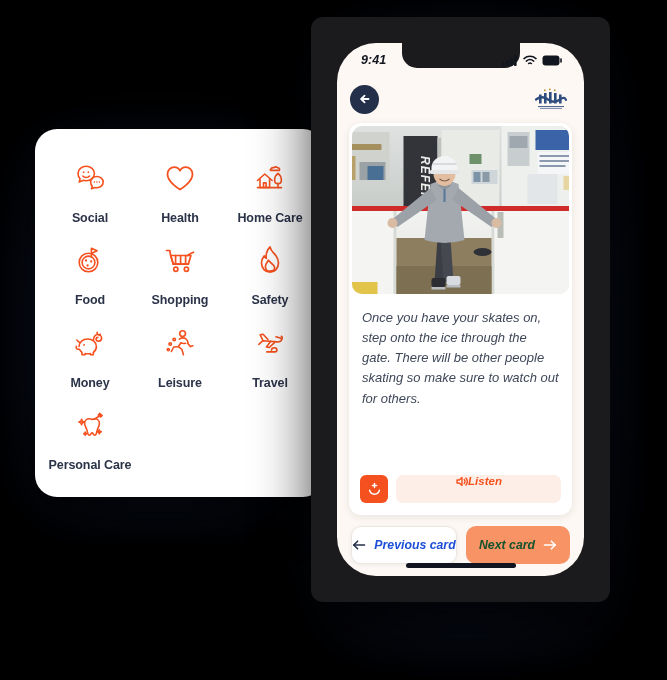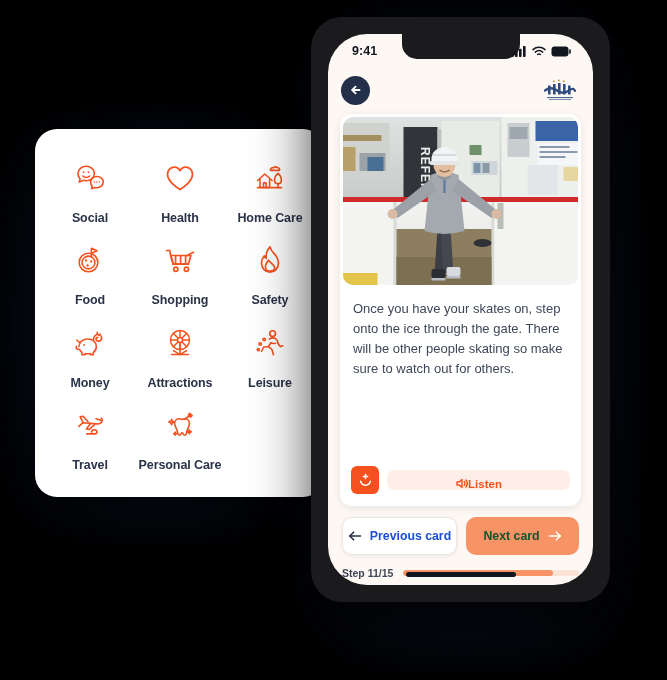--- a/index.html
+++ b/index.html
@@ -45,23 +45,24 @@
   .cell .lbl {
     font-size: 12.5px; font-weight: bold; color: #2b3349;
     white-space: nowrap; letter-spacing: -.1px;
   }
 
   
   .phone {
     position: absolute; left: 311px; top: 17px;
     width: 299px; height: 585px;
     background: #1b1b1d;
-    border-radius: 31px;
-    padding: 17px;
+    border-radius: 12px;
+    padding: 26px;
     box-shadow: 0 22px 55px rgba(0,0,0,.7);
+    font-style: italic;
   }
   .phone-inner {
     position: relative; width: 100%; height: 100%;
     background: #fdf8f3; border-radius: 39px; overflow: hidden;
   }
   .notch {
     position: absolute; left: 50%; transform: translateX(-50%); top: 0;
     width: 118px; height: 25px; background: #1b1b1d;
     border-bottom-left-radius: 15px; border-bottom-right-radius: 15px;
     z-index: 6;
@@ -112,22 +113,22 @@
   .listen-row {
     display: flex; align-items: center; gap: 8px;
     padding: 0 11px 12px 11px; flex: none;
   }
   .emoji-btn {
     width: 28px; height: 28px; border-radius: 6px; background: #f4511e;
     display: flex; align-items: center; justify-content: center; flex: none;
     cursor: pointer;
   }
   .listen-btn {
-    flex: 1; height: 20px; border-radius: 7px; background: #fdeee7;
-    display: flex; align-items: flex-end; justify-content: center; 
+    flex: 1; height: 28px; border-radius: 7px; background: #fdeee7;
+    display: flex; align-items: flex-start; justify-content: center; 
     cursor: pointer;
   }
   .listen-btn .t { font-size: 11.5px; font-weight: bold; color: #f4511e; }
 
   
   .nav-row {
     display: flex; align-items: center; gap: 9px;
     padding: 11px 14px 0 14px;
   }
   .btn-prev {
@@ -254,33 +255,20 @@
             <path d="M7 21.6c0-4.3 3.9-7.6 8.7-7.6 4.8 0 8.7 3.3 8.7 7.6 0 2.4-1.2 4.5-3.1 5.9v2.3h-2.9v-1.3c-.8.2-1.7.3-2.7.3s-1.8-.1-2.6-.3v1.3H10v-2.4c-1.2-.9-2-2-2.5-3.2H5.8a1.5 1.5 0 0 1-1.5-1.5v-1.3"></path>
             <circle cx="12.1" cy="19.9" r=".95" fill="#f4511e" stroke="none"></circle>
             <path d="M7.5 17.2c-1.1-.5-2.1-1.2-2.6-2.2"></path>
             <path d="M21.5 14.8c0-3 1.8-5.3 4.3-5.3 2.1 0 3.8 1.5 3.8 3.5 0 1.9-1.4 3.2-3.2 3.2-1.3 0-2.3-.9-2.3-2.1 0-1 .8-1.7 1.7-1.7"></path>
             <path d="M25.2 7.2v1.6M28.2 9.1l-1 1.2"></path>
           </svg>
         </span>
         <span class="lbl">Money</span>
       </div>
 
-      <div class="cell">
-        <span class="ico">
-          <svg viewBox="0 0 36 36" fill="none" stroke="#f4511e" stroke-width="1.5" stroke-linecap="round" stroke-linejoin="round">
-            <circle cx="18" cy="15" r="9.5"></circle>
-            <circle cx="18" cy="15" r="2.6"></circle>
-            <path d="M18 5.5v6.9M18 17.6v6.9M8.5 15h6.9M20.6 15h6.9"></path>
-            <path d="M11.3 8.3l4.9 4.9M19.8 16.8l4.9 4.9M24.7 8.3l-4.9 4.9M16.2 16.8l-4.9 4.9"></path>
-            <path d="M18 17.6v12M18 29.6l-6.5-4M18 29.6l6.5-4"></path>
-            <path d="M9.5 29.6h17"></path>
-          </svg>
-        </span>
-        <span class="lbl">Attractions</span>
-      </div>
 
 
       <div class="cell">
         <span class="ico">
           <svg viewBox="0 0 36 36" fill="none" stroke="#f4511e" stroke-width="1.6" stroke-linecap="round" stroke-linejoin="round">
             <circle cx="20.6" cy="8.6" r="2.9"></circle>
             <path d="M17.3 14.1c2-1.3 4.4-1.6 6.3-.5 1.7 1 2.3 2.8 2.5 4.6"></path>
             <path d="M23.6 18.2c-1.6.5-3.3.4-4.7-.4"></path>
             <path d="M18.9 17.8l-2.6 3.9 3.6 2.7 1.5 5.4"></path>
             <path d="M16.3 21.7l-4.6.3-2.3 4.5"></path>

